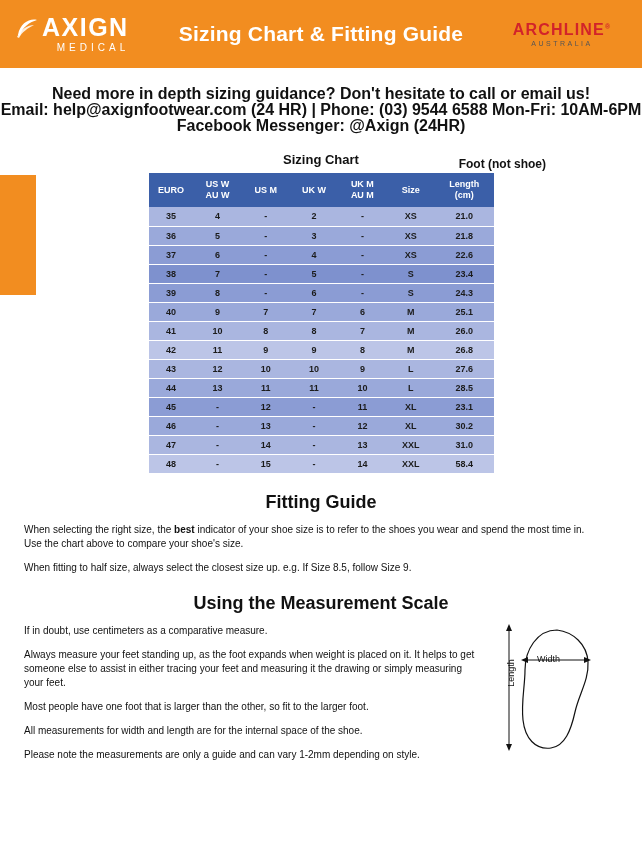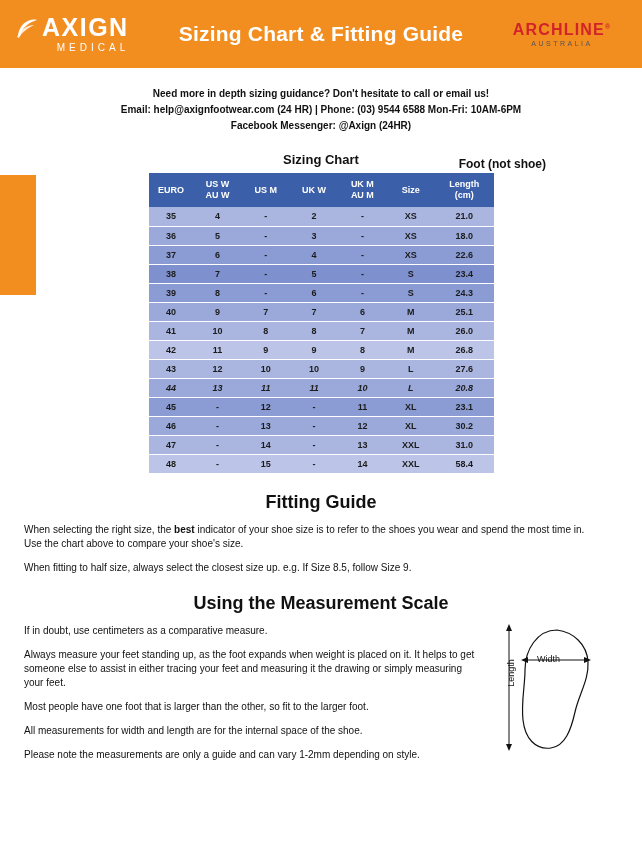--- a/index.html
+++ b/index.html
@@ -103,21 +103,21 @@
     transform-origin: left top;
     left: 13px;
     top: 112px;
     line-height: 13px;
   }
   .side-tab span .l2 { display: block; }
 
   
   .contact {
     text-align: center;
-    font-size: 10px;
+    font-size: 16px;
     font-weight: bold;
     color: #111111;
     line-height: 16px;
     margin-top: 18px;
   }
 
   
   .chart-title {
     text-align: center;
     font-size: 13px;
@@ -278,21 +278,21 @@
             <td>XS</td>
             <td>21.0</td>
           </tr>
           <tr style="background: rgb(154, 169, 218);">
             <td class="first">36</td>
             <td>5</td>
             <td>-</td>
             <td>3</td>
             <td>-</td>
             <td>XS</td>
-            <td>18.0</td>
+            <td>21.8</td>
           </tr>
           <tr style="background: rgb(139, 156, 212);">
             <td class="first">37</td>
             <td>6</td>
             <td>-</td>
             <td>4</td>
             <td>-</td>
             <td>XS</td>
             <td>22.6</td>
           </tr>
@@ -343,28 +343,28 @@
           </tr>
           <tr style="background: rgb(170, 182, 224);">
             <td class="first">43</td>
             <td>12</td>
             <td>10</td>
             <td>10</td>
             <td>9</td>
             <td>L</td>
             <td>27.6</td>
           </tr>
-          <tr style="background: rgb(154, 169, 218); font-style: italic;">
+          <tr style="background: rgb(154, 169, 218);">
             <td class="first">44</td>
             <td>13</td>
             <td>11</td>
             <td>11</td>
             <td>10</td>
             <td>L</td>
-            <td>20.8</td>
+            <td>28.5</td>
           </tr>
           <tr style="background: rgb(139, 156, 212);">
             <td class="first">45</td>
             <td>-</td>
             <td>12</td>
             <td>-</td>
             <td>11</td>
             <td>XL</td>
             <td>23.1</td>
           </tr>

